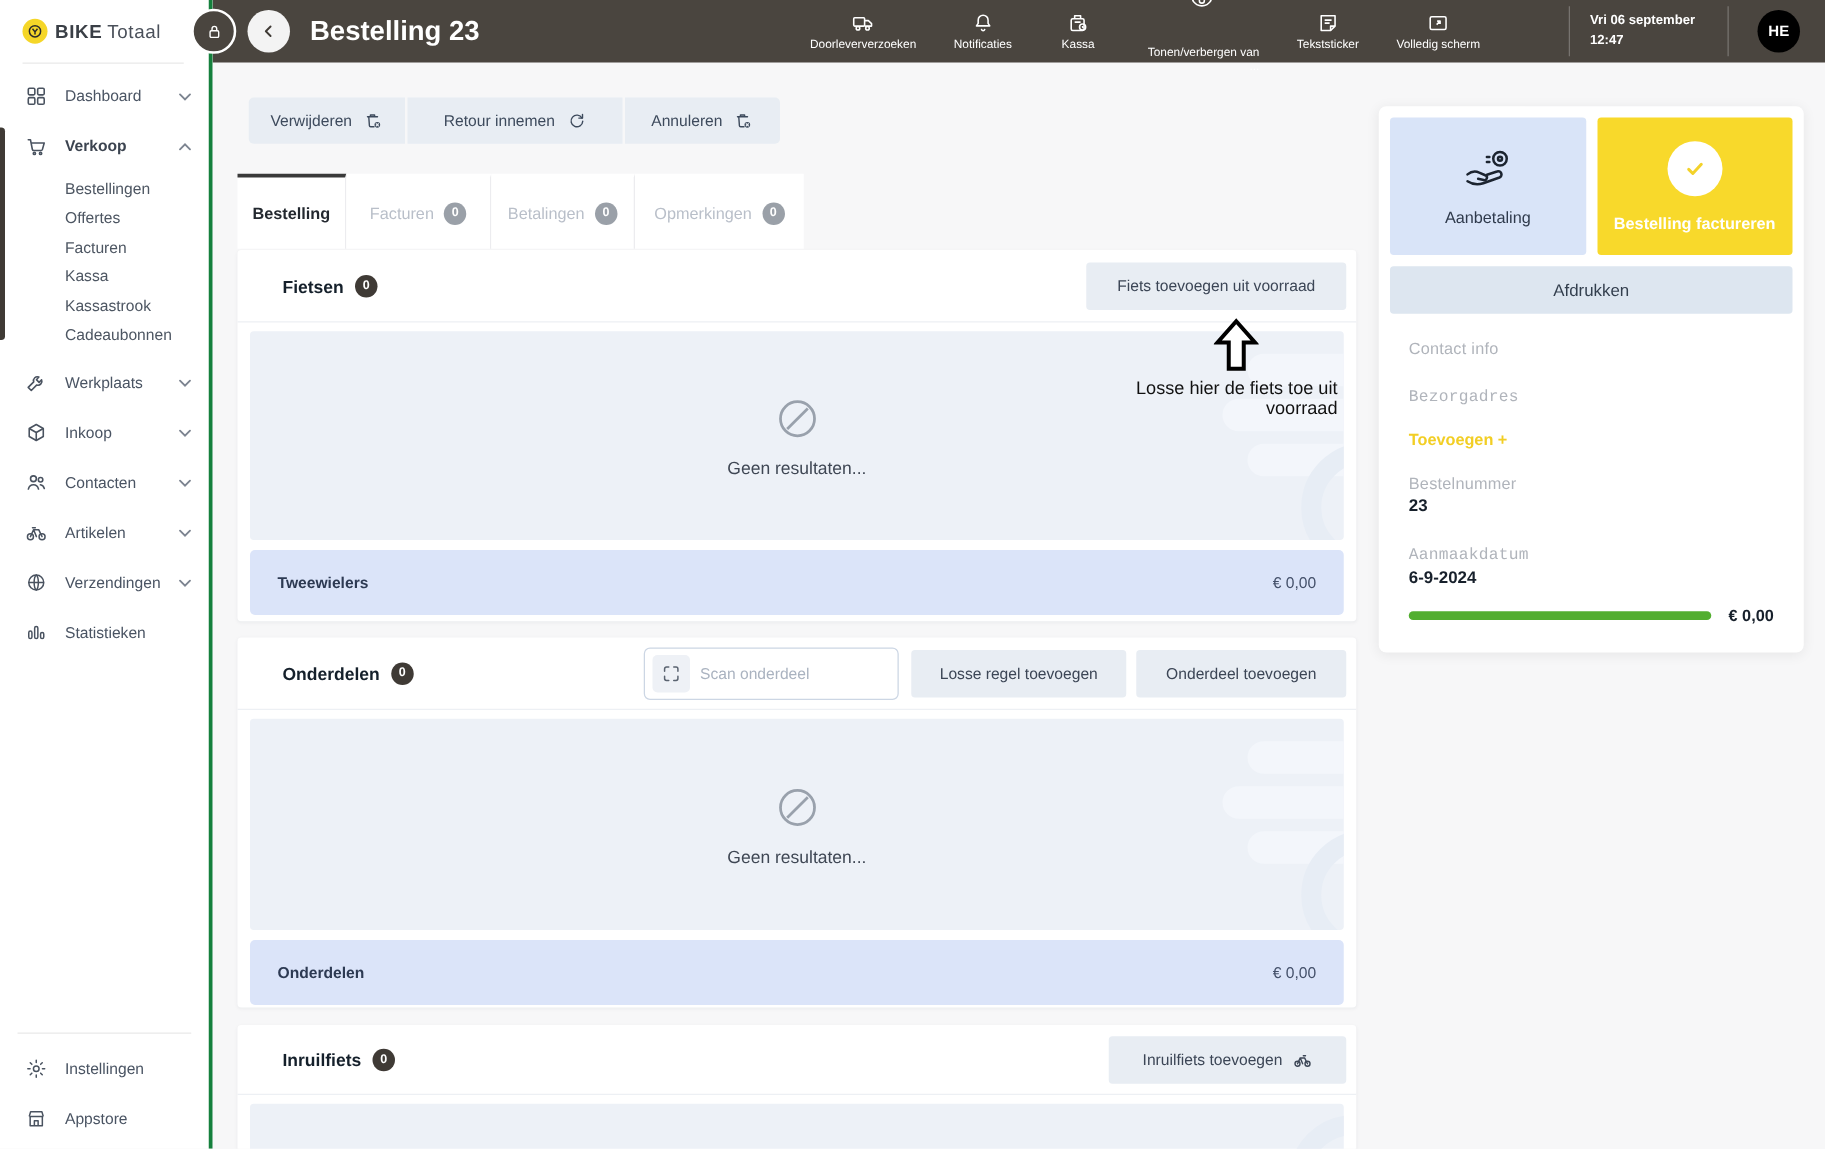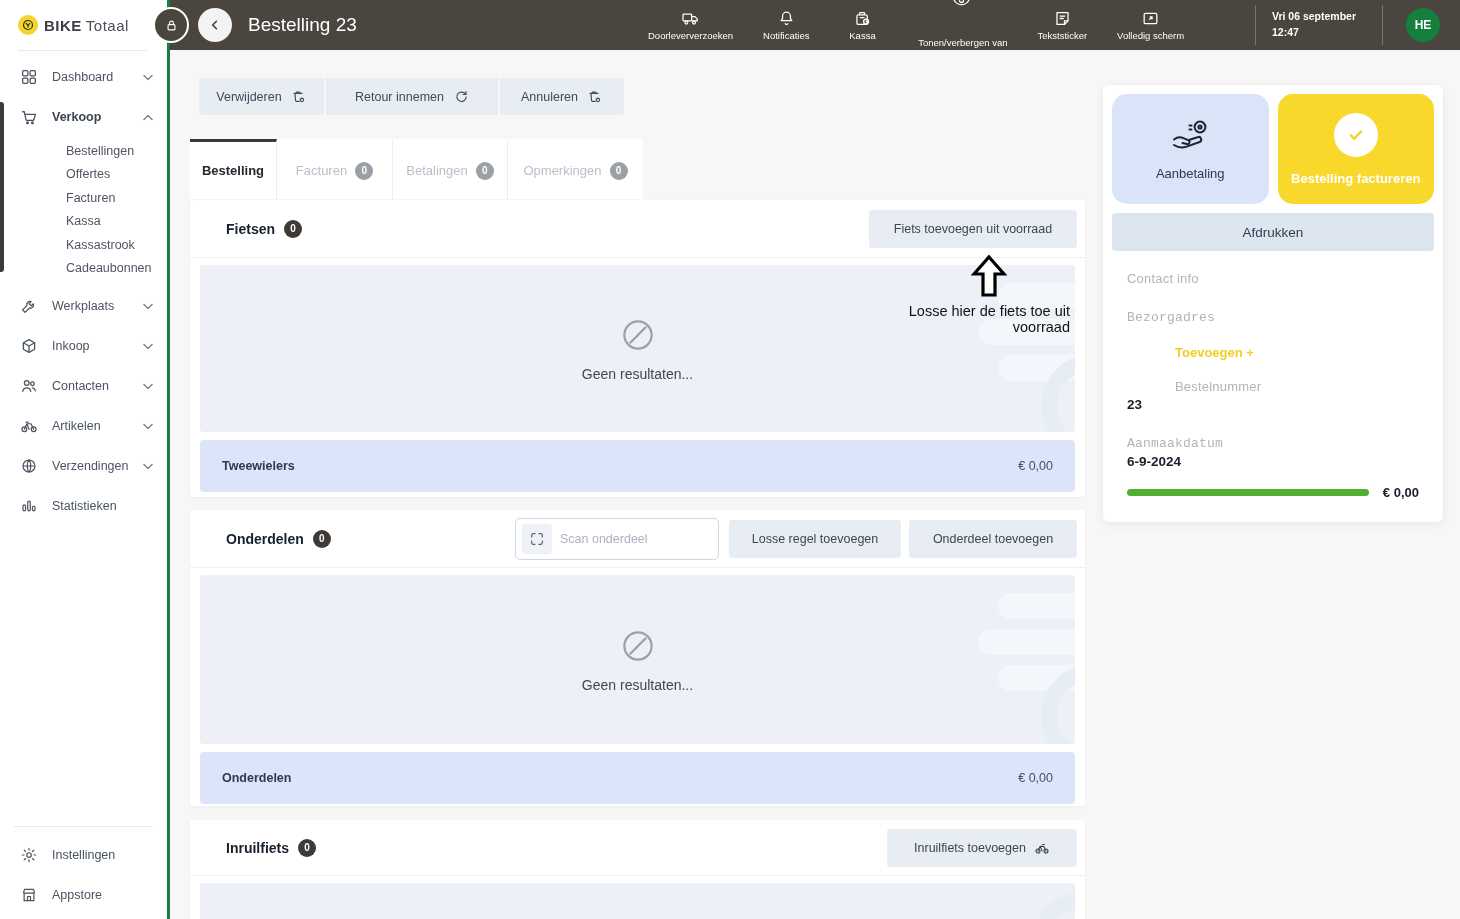--- a/index.html
+++ b/index.html
@@ -27,49 +27,49 @@
 
   .nav { padding-top:6px; }
   .nav-item {
     height:40px; display:flex; align-items:center; padding:0 14px 0 20px;
     cursor:pointer; position:relative;
   }
   .nav-item .ic { width:18px; height:18px; color:#4a5360; margin-right:14px; flex:none; }
   .nav-label { font-size:12.5px; color:#4a5463; flex:1; }
   .nav-label.b { font-weight:bold; color:#3c4450; }
   .nav-chev { color:#7c8490; }
-  .subnav { padding:2px 0 6px 14px; }
+  .subnav { padding:2px 0 6px 0; }
   .subnav-item { height:23.5px; display:flex; align-items:center; padding-left:52px;
     font-size:12.5px; color:#4d5662; cursor:pointer; }
   .active-bar { position:absolute; left:0; top:102px; width:4px; height:170px;
     background:#3f3a35; border-radius:0 3px 3px 0; }
   .nav-footer { position:absolute; left:0; right:0; bottom:4px; }
   .nav-footer .divider { height:1px; background:#e9e9e9; margin:0 14px 8px 14px; }
 
   
   .header {
     position:absolute; left:170px; top:0; width:1290px; height:50px;
     background:#4a453f; z-index:1; display:flex; align-items:center; color:#fff;
   }
   .back-btn { width:34px; height:34px; border-radius:50%; background:#f3f3f3;
     display:flex; align-items:center; justify-content:center; margin-left:28px; cursor:pointer; flex:none; }
   .back-btn svg { width:14px; height:14px; color:#3f3a35; }
-  .page-title { font-size:19px; font-weight:normal; margin-left:16px; white-space:nowrap; }
+  .page-title { font-size:22px; font-weight:bold; margin-left:16px; white-space:nowrap; }
   .hdr-actions { position:absolute; left:478px; top:0; height:50px;
     display:flex; align-items:center; gap:30px; }
   .hdr-action { display:flex; flex-direction:column; align-items:center; justify-content:center;
     cursor:pointer; min-width:46px; }
   .hdr-action .ic { width:19px; height:19px; color:#fff; }
   .hdr-action .lbl { font-size:9.5px; margin-top:3px; text-align:right; line-height:1.15;
     max-width:98px; white-space:nowrap; }
   .hdr-action .lbl.wrap { white-space:normal; width:92px;margin-top:28px; }
   .hdr-sep { position:absolute; top:5px; width:1px; height:40px; background:rgba(255,255,255,.25); }
   .hdr-date { position:absolute; left:1102px; top:9px; font-size:10.5px; font-weight:bold; line-height:1.5; }
   .avatar { position:absolute; left:1236px; top:8px; width:34px; height:34px; border-radius:50%;
-    background:#15803d; color:#fff; font-size:12px; font-weight:bold;
+    background:#000000; color:#fff; font-size:12px; font-weight:bold;
     display:flex; align-items:center; justify-content:center; cursor:pointer; }
   .lock-fab { position:absolute; left:153px; top:7px; width:36px; height:36px; z-index:3;
     border-radius:50%; background:#4a453f; border:2px solid #fff;
     display:flex; align-items:center; justify-content:center; cursor:pointer; }
   .lock-fab svg { width:15px; height:15px; color:#fff; }
 
   
   .main { position:absolute; left:170px; top:50px; width:1290px; height:869px; overflow:hidden; }
 
   .toolbar { position:absolute; left:29px; top:28px; display:flex; gap:2px; }
@@ -126,40 +126,40 @@
 
   
   .anno-arrow { position:absolute; left:801px; top:204px; }
   .anno-text { position:absolute; left:690px; top:253px; width:210px; text-align:right;
     font-size:14.5px; color:#111; }
 
   
   .panel { position:absolute; left:933px; top:35px; width:340px; height:437px;
     background:#fff; border-radius:6px; box-shadow:0 2px 10px rgba(0,0,0,.07); padding:9px; }
   .panel-cards { display:flex; gap:9px; }
-  .pcard { flex:1; height:110px; border-radius:15px; cursor:pointer;
+  .pcard { flex:1; height:110px; border-radius:3px; cursor:pointer;
     display:flex; flex-direction:column; align-items:center; justify-content:center; gap:14px; }
   .pcard.blue { background:#d9e4f8; }
   .pcard.yellow { background:#f8d92b; }
   .pcard .plabel { font-size:13px; color:#2f3a4c; }
   .pcard.yellow .plabel { color:#fff; font-weight:bold; }
   .pcard .hand { width:42px; height:34px; color:#1c2430; }
   .check-circle { width:44px; height:44px; border-radius:50%; background:#fff;
     display:flex; align-items:center; justify-content:center; }
   .check-circle svg { width:22px; height:22px; color:#f3d22a; }
   .print-btn { margin-top:9px; width:100%; height:38px; background:#dde6f0; border:none;
     border-radius:3px; cursor:pointer; font-family:inherit; font-size:13.5px; color:#333f4e; }
   .panel-info { padding:20px 15px 0 15px; }
   .info-label { font-size:13px; color:#b0b4bb; letter-spacing:.2px; }
   .info-value { font-size:13.5px; font-weight:bold; color:#17202b; margin-top:3px; }
   .link-add { font-size:13px; font-weight:bold; color:#f2ce24; cursor:pointer; display:inline-block; }
   .progress-row { display:flex; align-items:center; margin-top:16px; }
   .progress-track { flex:1; height:7px; border-radius:4px; background:#52ae30; }
   .progress-value { margin-left:14px; font-size:13px; font-weight:bold; color:#17202b; }
-  .mt24 { margin-top:24px;font-family:Liberation Mono, monospace; } .mt18 { margin-top:18px;margin-left:48px; }
+  .mt24 { margin-top:24px;font-family:Liberation Mono, monospace; } .mt18 { margin-top:18px; }
 </style>
 </head>
 <body>
 
 <aside class="sidebar">
   <div class="logo-row">
     <span class="logo-mark">
       <svg viewBox="0 0 24 24" fill="none" stroke="#2b2b2b" stroke-width="2.4">
           <circle cx="12" cy="12" r="9"></circle>
           <path d="M8 8l4 5 4-5M12 13v4"></path>

